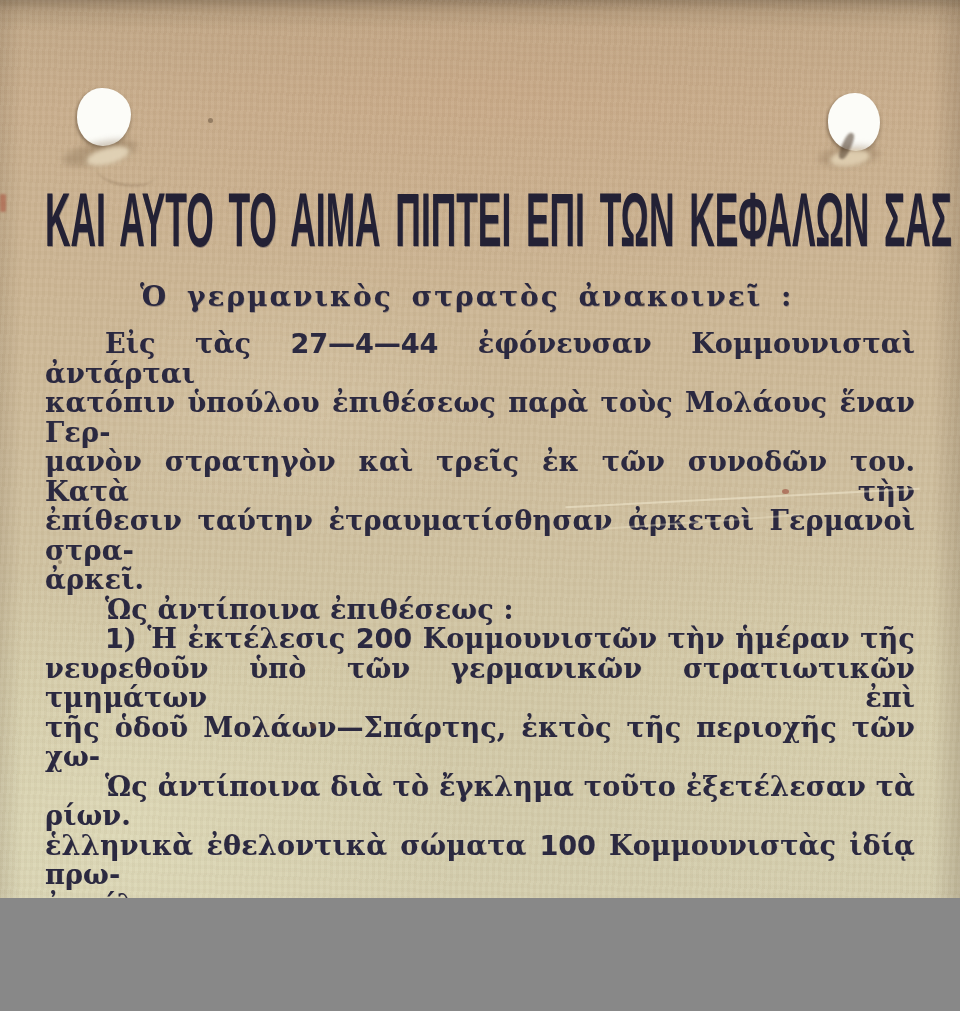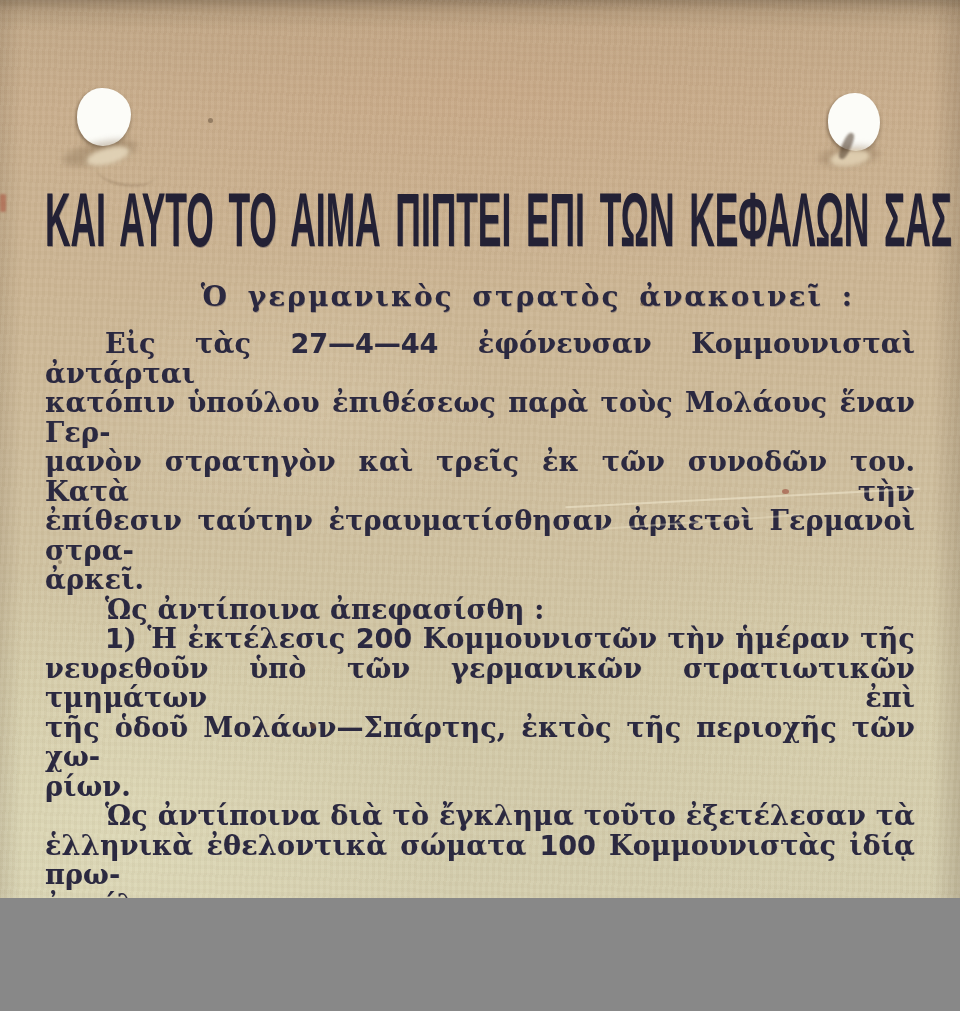--- a/index.html
+++ b/index.html
@@ -50,21 +50,20 @@
     white-space:nowrap;color:#232135;letter-spacing:0;
     text-shadow:1px 1px 0 rgba(35,33,53,.35);
   }
   .headline-inner{display:inline-block;transform:scale(0.465,1.0);transform-origin:left top;word-spacing:.14em;}
 
   .subtitle{
     position:absolute;left:45px;top:280px;width:870px;
     font-weight:bold;font-size:28px;color:#2a2840;
     letter-spacing:2px;word-spacing:7px;text-indent:95px;
     text-shadow:.5px .5px 0 rgba(42,40,64,.3);
-    text-align:center;
   }
 
   .bodytext{
     position:absolute;left:45px;top:329px;width:870px;
     font-weight:bold;font-size:27px;line-height:29.5px;
     color:#2b2940;letter-spacing:.2px;
     text-shadow:.4px .4px 0 rgba(43,41,64,.25);
   }
   .ln{text-align:justify;text-align-last:justify;}
   .ln.end{text-align-last:left;}
@@ -101,26 +100,26 @@
   <h1 class="headline"><span class="headline-inner">ΚΑΙ ΑΥΤΟ ΤΟ ΑΙΜΑ ΠΙΠΤΕΙ ΕΠΙ ΤΩΝ ΚΕΦΑΛΩΝ ΣΑΣ</span></h1>
 
   <div class="subtitle">Ὁ γερμανικὸς στρατὸς ἀνακοινεῖ :</div>
 
   <div class="bodytext">
     <div class="ln ind">Εἰς τὰς <span class="num">27—4—44</span> ἐφόνευσαν Κομμουνισταὶ ἀντάρται</div>
     <div class="ln">κατόπιν ὑπούλου ἐπιθέσεως παρὰ τοὺς Μολάους ἕναν Γερ-</div>
     <div class="ln">μανὸν στρατηγὸν καὶ τρεῖς ἐκ τῶν συνοδῶν του. Κατὰ τὴν</div>
     <div class="ln">ἐπίθεσιν ταύτην ἐτραυματίσθησαν ἀρκετοὶ Γερμανοὶ στρα-</div>
     <div class="ln end">ἀρκεῖ.</div>
-    <div class="ln ind end">Ὡς ἀντίποινα ἀπεφασίσθη :</div>
+    <div class="ln ind end">Ὡς ἀντίποινα ἐπιθέσεως :</div>
     <div class="ln ind"><span class="num">1</span>) Ἡ ἐκτέλεσις <span class="num">200</span> Κομμουνιστῶν τὴν ἡμέραν τῆς</div>
     <div class="ln">νευρεθοῦν ὑπὸ τῶν γερμανικῶν στρατιωτικῶν τμημάτων ἐπὶ</div>
     <div class="ln">τῆς ὁδοῦ Μολάων—Σπάρτης, ἐκτὸς τῆς περιοχῆς τῶν χω-</div>
+    <div class="ln ind">Ὡς ἀντίποινα διὰ τὸ ἔγκλημα τοῦτο ἐξετέλεσαν τὰ</div>
     <div class="ln end">ρίων.</div>
-    <div class="ln ind">Ὡς ἀντίποινα διὰ τὸ ἔγκλημα τοῦτο ἐξετέλεσαν τὰ</div>
     <div class="ln">ἑλληνικὰ ἐθελοντικὰ σώματα <span class="num">100</span> Κομμουνιστὰς ἰδίᾳ πρω-</div>
     <div class="ln end">ἐκτέλεσις.</div>
     <div class="ln">ὅτι δὲν ἀρκεῖ ἁπλῶς νὰ κατακρίνουν οἱ ὀρθῶς σκεπτόμε-</div>
 
   </div>
 
   <div class="scratch s1"></div>
   <div class="scratch s2"></div>
   <div class="speck sp1"></div>
   <div class="speck sp2"></div>

